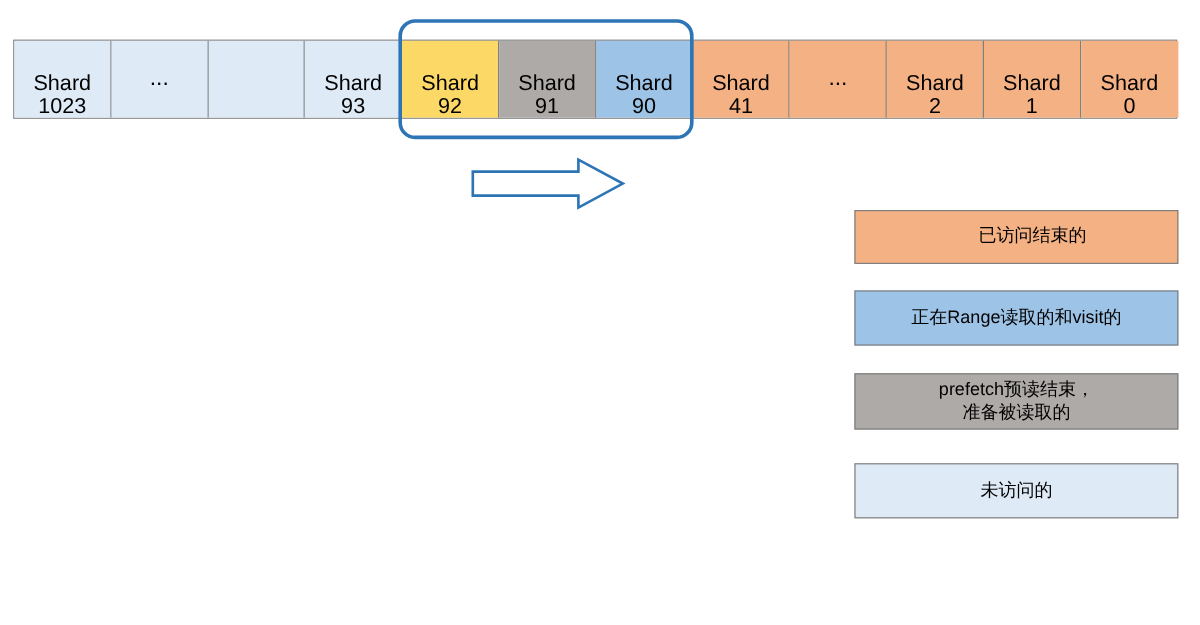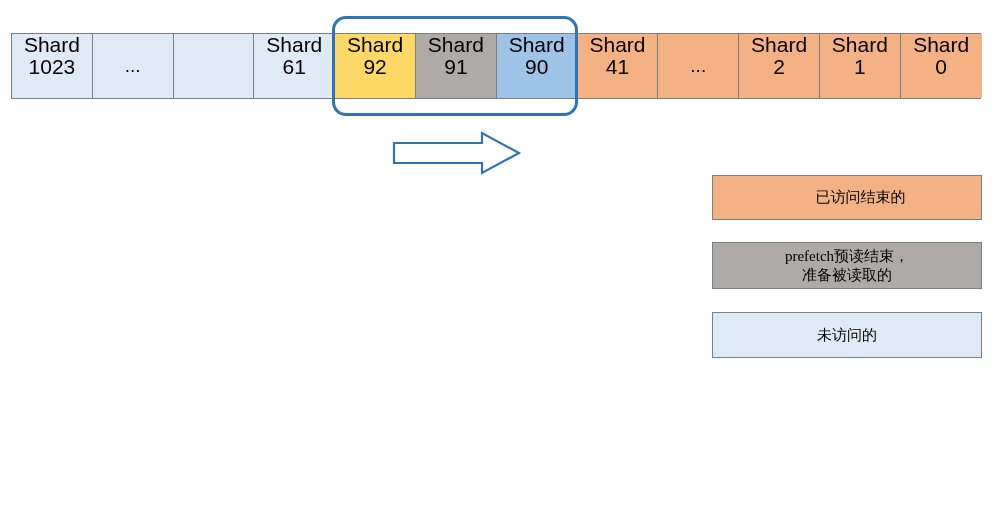--- a/index.html
+++ b/index.html
@@ -28,22 +28,22 @@
     border: 1px solid #7F7F7F;
   }
   .shard-cell {
     flex: 0 0 auto;
     width: 80.8px;
     box-sizing: border-box;
     border-right: 1px solid #7F7F7F;
     display: flex;
     flex-direction: column;
     align-items: center;
-    justify-content: flex-start;
-    font-size: 21px;
+    justify-content: flex-end;
+    font-size: 18px;
     line-height: 1.06;
     text-align: center;
     letter-spacing: 0px;
   }
   .shard-cell:last-child { border-right: none; }
   .shard-cell .ln { display: block; }
   .shard-cell.ellipsis {
     font-size: 19px;
     justify-content: center;
   }
@@ -94,21 +94,21 @@
     align-items: center;
     justify-content: center;
     text-align: center;
     font-size: 15px;
     line-height: 1.25;
     margin-bottom: 22px;
   }
   .legend-item.h1 { height: 45px; }
   .legend-item.h2 { height: 46px; }
   .legend-item .lbl { display: block; padding: 0 6px; }
-  .legend-item.two-line { height: 47px; font-family: Liberation Serif, serif; }
+  .legend-item.two-line { height: 47px; }
   .legend-item:nth-child(1) { margin-bottom: 22px; padding-left: 27px; }
   .legend-item:nth-child(2) { margin-bottom: 23px; }
   .legend-item:nth-child(3) { margin-bottom: 28px; }
   .legend-item:nth-child(4) { margin-bottom: 22px; }
   .legend-item:last-child  { margin-bottom: 0; }
 </style>
 </head>
 <body>
 
 <div id="shard-strip">
@@ -123,21 +123,21 @@
     <span class="ln bot">...</span>
   </div>
 
   <div class="shard-cell blank c-unvisited">
     <span class="ln top"></span>
     <span class="ln bot"></span>
   </div>
 
   <div class="shard-cell c-unvisited">
     <span class="ln top">Shard</span>
-    <span class="ln bot">61</span>
+    <span class="ln bot">93</span>
   </div>
 
   <div class="shard-cell c-prefetching">
     <span class="ln top">Shard</span>
     <span class="ln bot">92</span>
   </div>
 
   <div class="shard-cell c-prefetched">
     <span class="ln top">Shard</span>
     <span class="ln bot">91</span>
@@ -180,20 +180,23 @@
 <svg id="direction-arrow" viewBox="0 0 130 46">
   <polygon points="2,13 90,13 90,3 127,23 90,43 90,33 2,33" fill="#FFFFFF" stroke="#2E75B6" stroke-width="2.2" stroke-linejoin="miter"></polygon>
 </svg>
 
 <div id="legend">
 
   <div class="legend-item h1 c-visited">
     <span class="lbl">已访问结束的</span>
   </div>
 
+  <div class="legend-item h2 c-reading">
+    <span class="lbl">正在Range读取的和visit的</span>
+  </div>
 
   <div class="legend-item two-line c-prefetched">
     <span class="lbl">
       <span>prefetch预读结束，</span><br>
       <span>准备被读取的</span>
     </span>
   </div>
 
 
   <div class="legend-item h2 c-unvisited">

